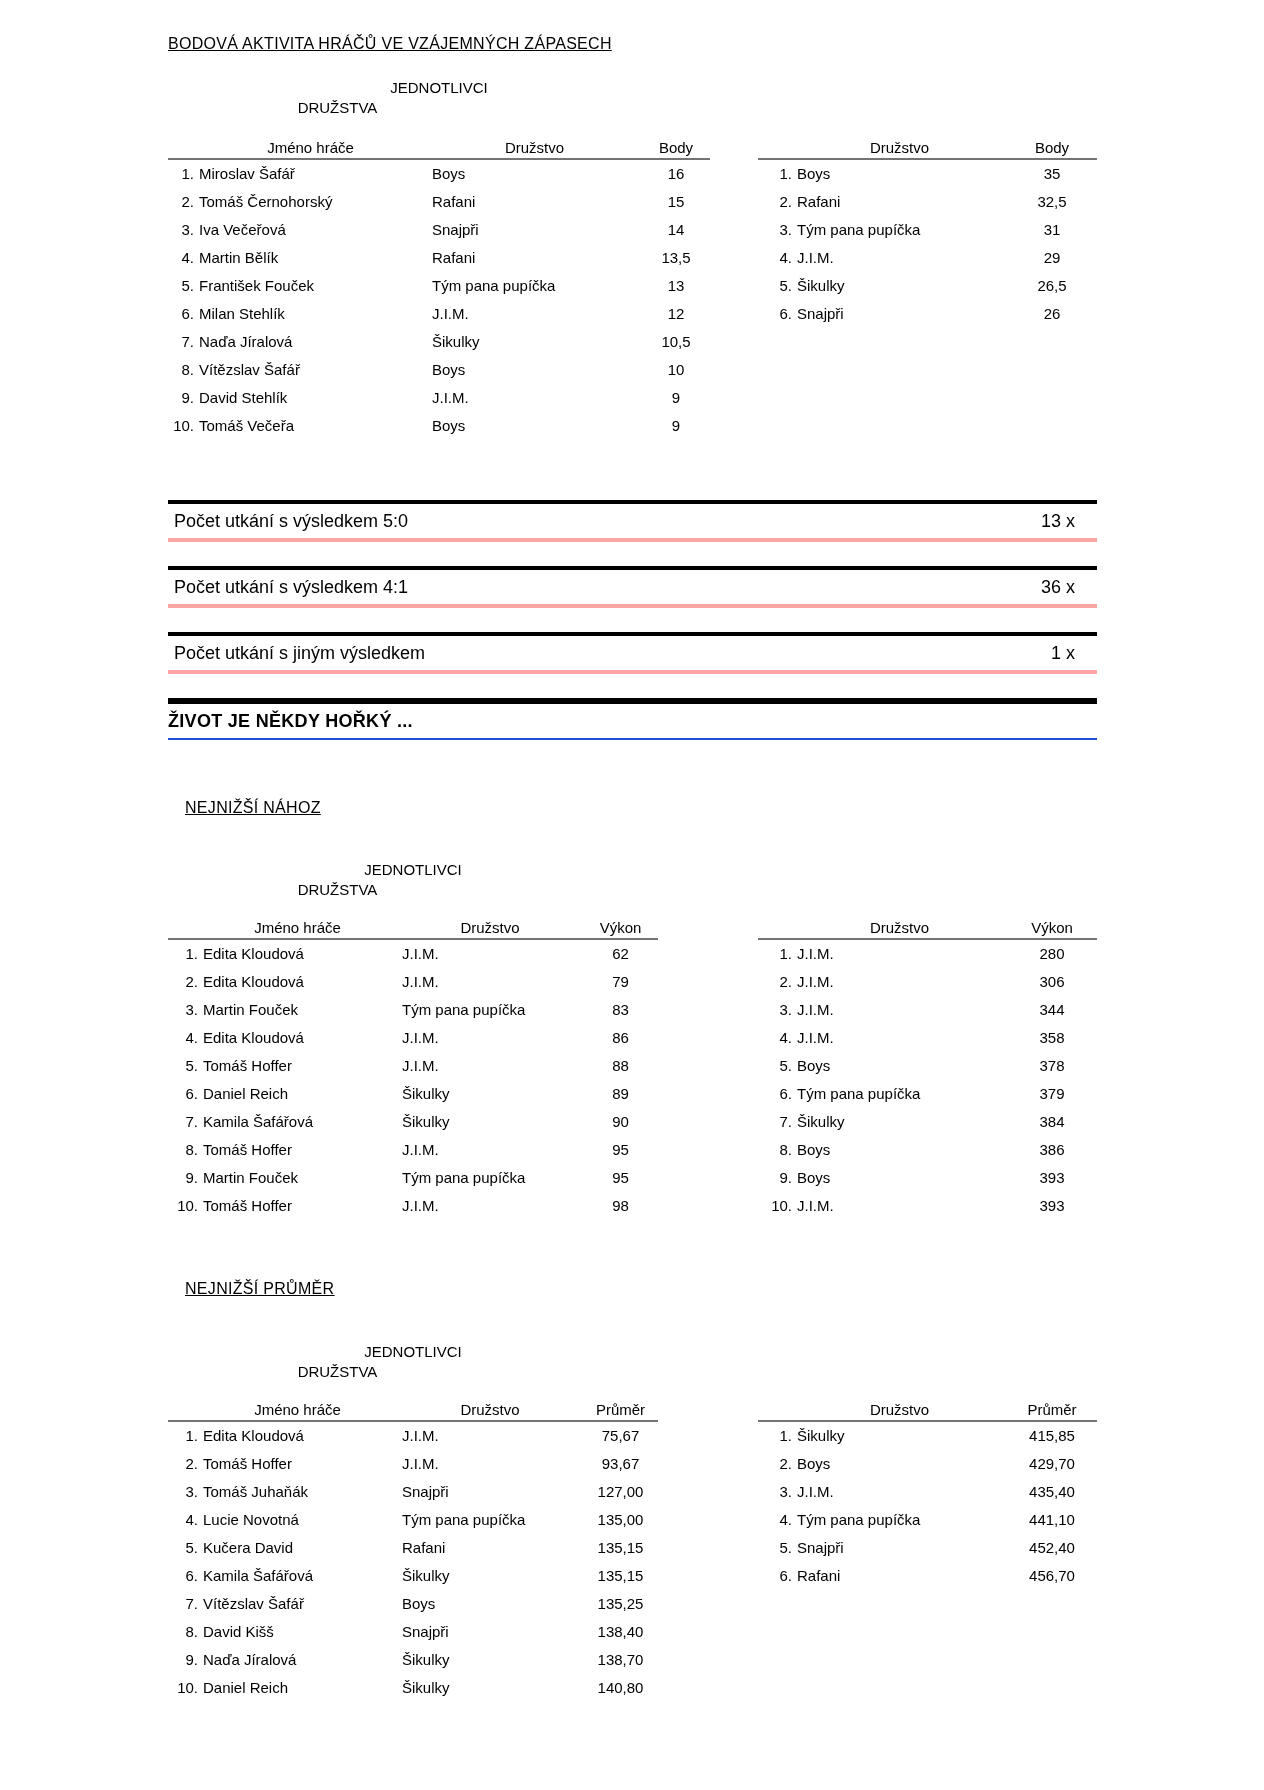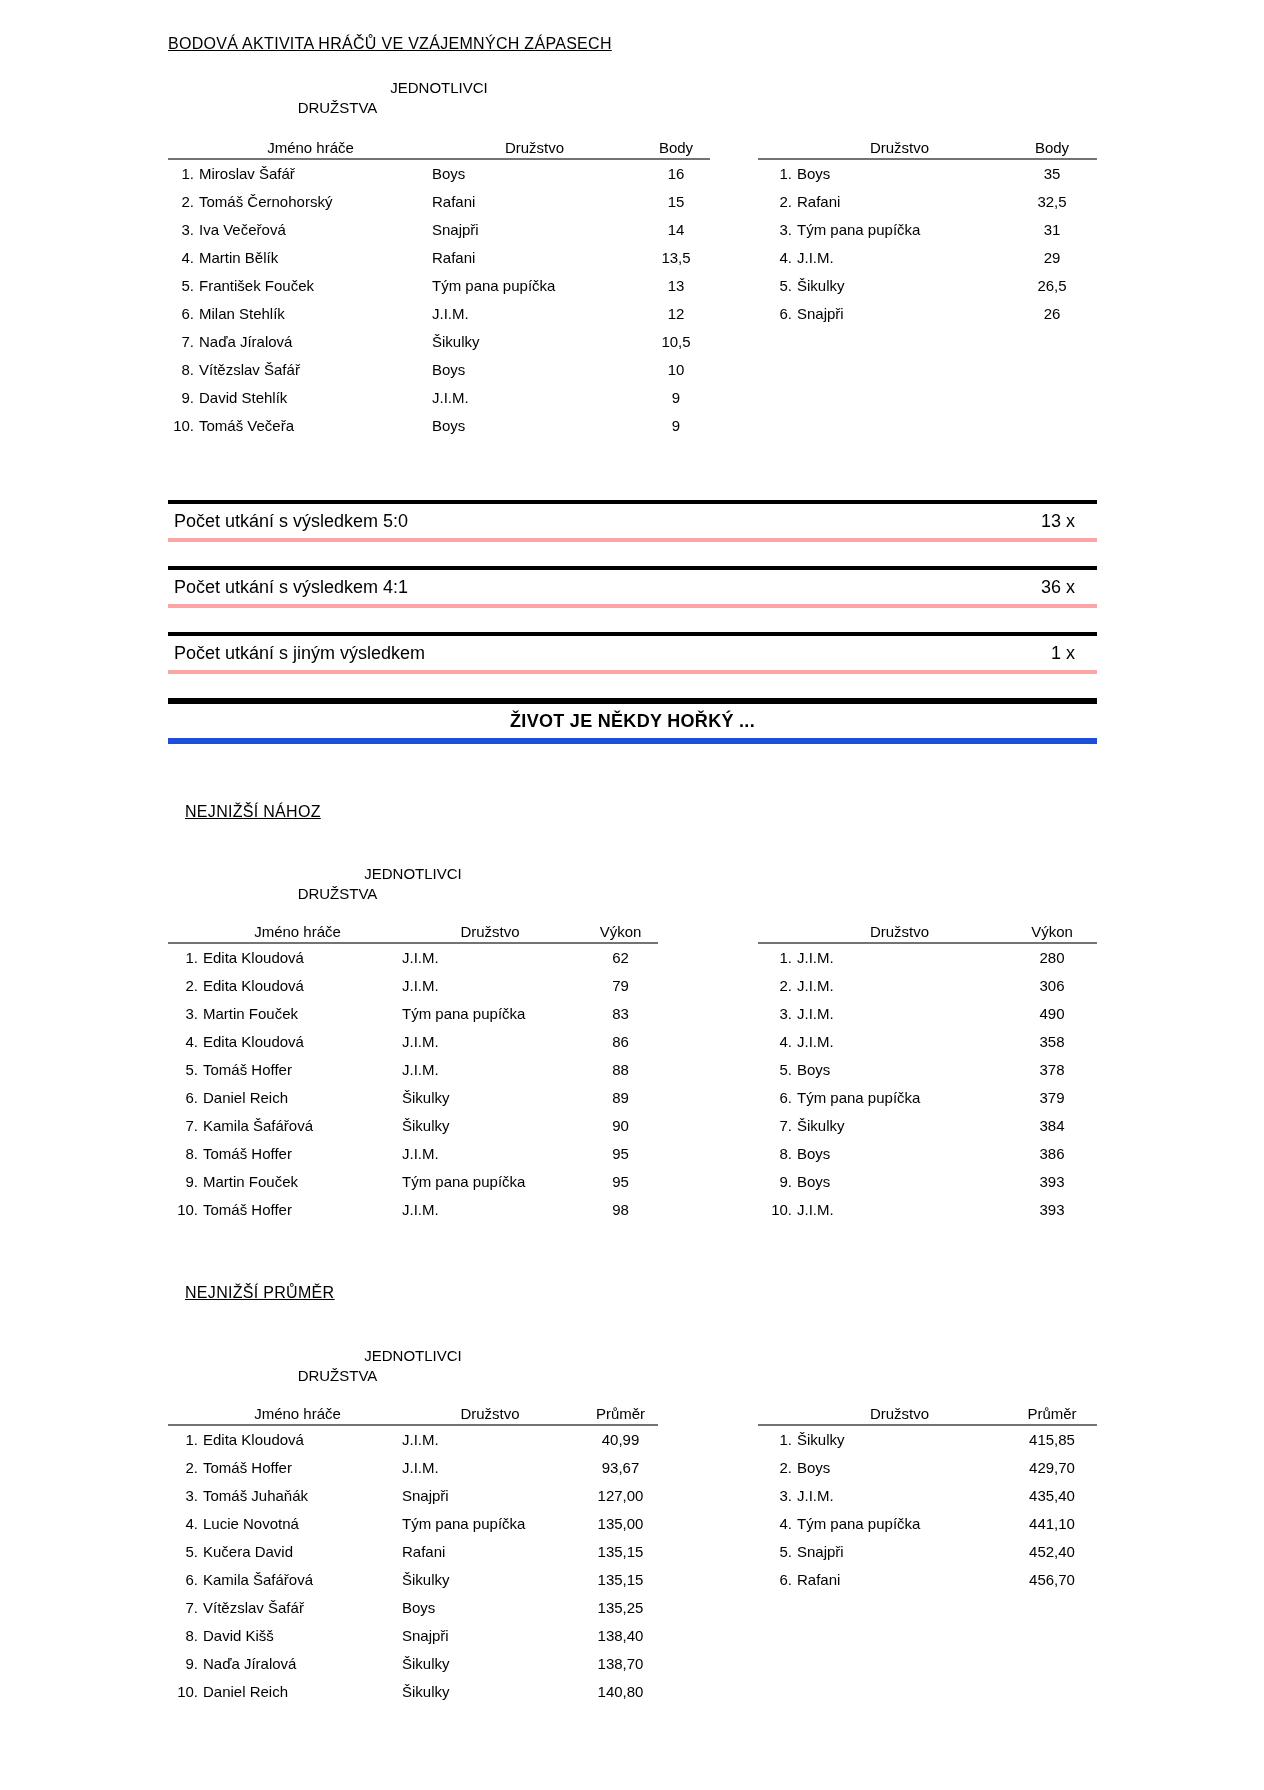--- a/index.html
+++ b/index.html
@@ -45,22 +45,22 @@
 
   .boxes-wrap { padding-top:60px; }
   .stat-box {
     border-top:4px solid #000; border-bottom:4px solid #fca5a5;
     height:34px; margin-bottom:24px;
     display:flex; align-items:center; justify-content:space-between;
     font-size:18px; padding-left:6px; padding-right:22px;
   }
 
   .banner {
-    margin-top:14px; border-top:6px solid #000; border-bottom:6px solid #1d4ed8;
-    height:34px; line-height:34px; text-align:center;
+    margin-top:14px; border-top:6px solid #000; border-bottom:2px solid #1d4ed8;
+    height:34px; line-height:34px; text-align:left;
     font-size:18px; font-weight:bold; letter-spacing:0.3px;
   }
 
   .sec-head-wrap.s2 { padding-top:42px; }
   .sec-head-wrap.s3 { padding-top:43px;text-decoration:underline; }
   .sec-head {
     margin:17px; font-size:16px; font-weight:normal; line-height:18px;
     text-decoration:underline; letter-spacing:0.3px;
   }
 </style>
@@ -368,21 +368,21 @@
 
               <tr>
                 <td class="rank">2.</td>
                 <td class="name">J.I.M.</td>
                 <td class="val">306</td>
               </tr>
 
               <tr>
                 <td class="rank">3.</td>
                 <td class="name">J.I.M.</td>
-                <td class="val">490</td>
+                <td class="val">344</td>
               </tr>
 
               <tr>
                 <td class="rank">4.</td>
                 <td class="name">J.I.M.</td>
                 <td class="val">358</td>
               </tr>
 
               <tr>
                 <td class="rank">5.</td>
@@ -448,21 +448,21 @@
               <th>Družstvo</th>
               <th class="val">Průměr</th>
             </tr>
           </thead>
           <tbody>
 
               <tr>
                 <td class="rank">1.</td>
                 <td class="name">Edita Kloudová</td>
                 <td class="team">J.I.M.</td>
-                <td class="val">40,99</td>
+                <td class="val">75,67</td>
               </tr>
 
               <tr>
                 <td class="rank">2.</td>
                 <td class="name">Tomáš Hoffer</td>
                 <td class="team">J.I.M.</td>
                 <td class="val">93,67</td>
               </tr>
 
               <tr>

